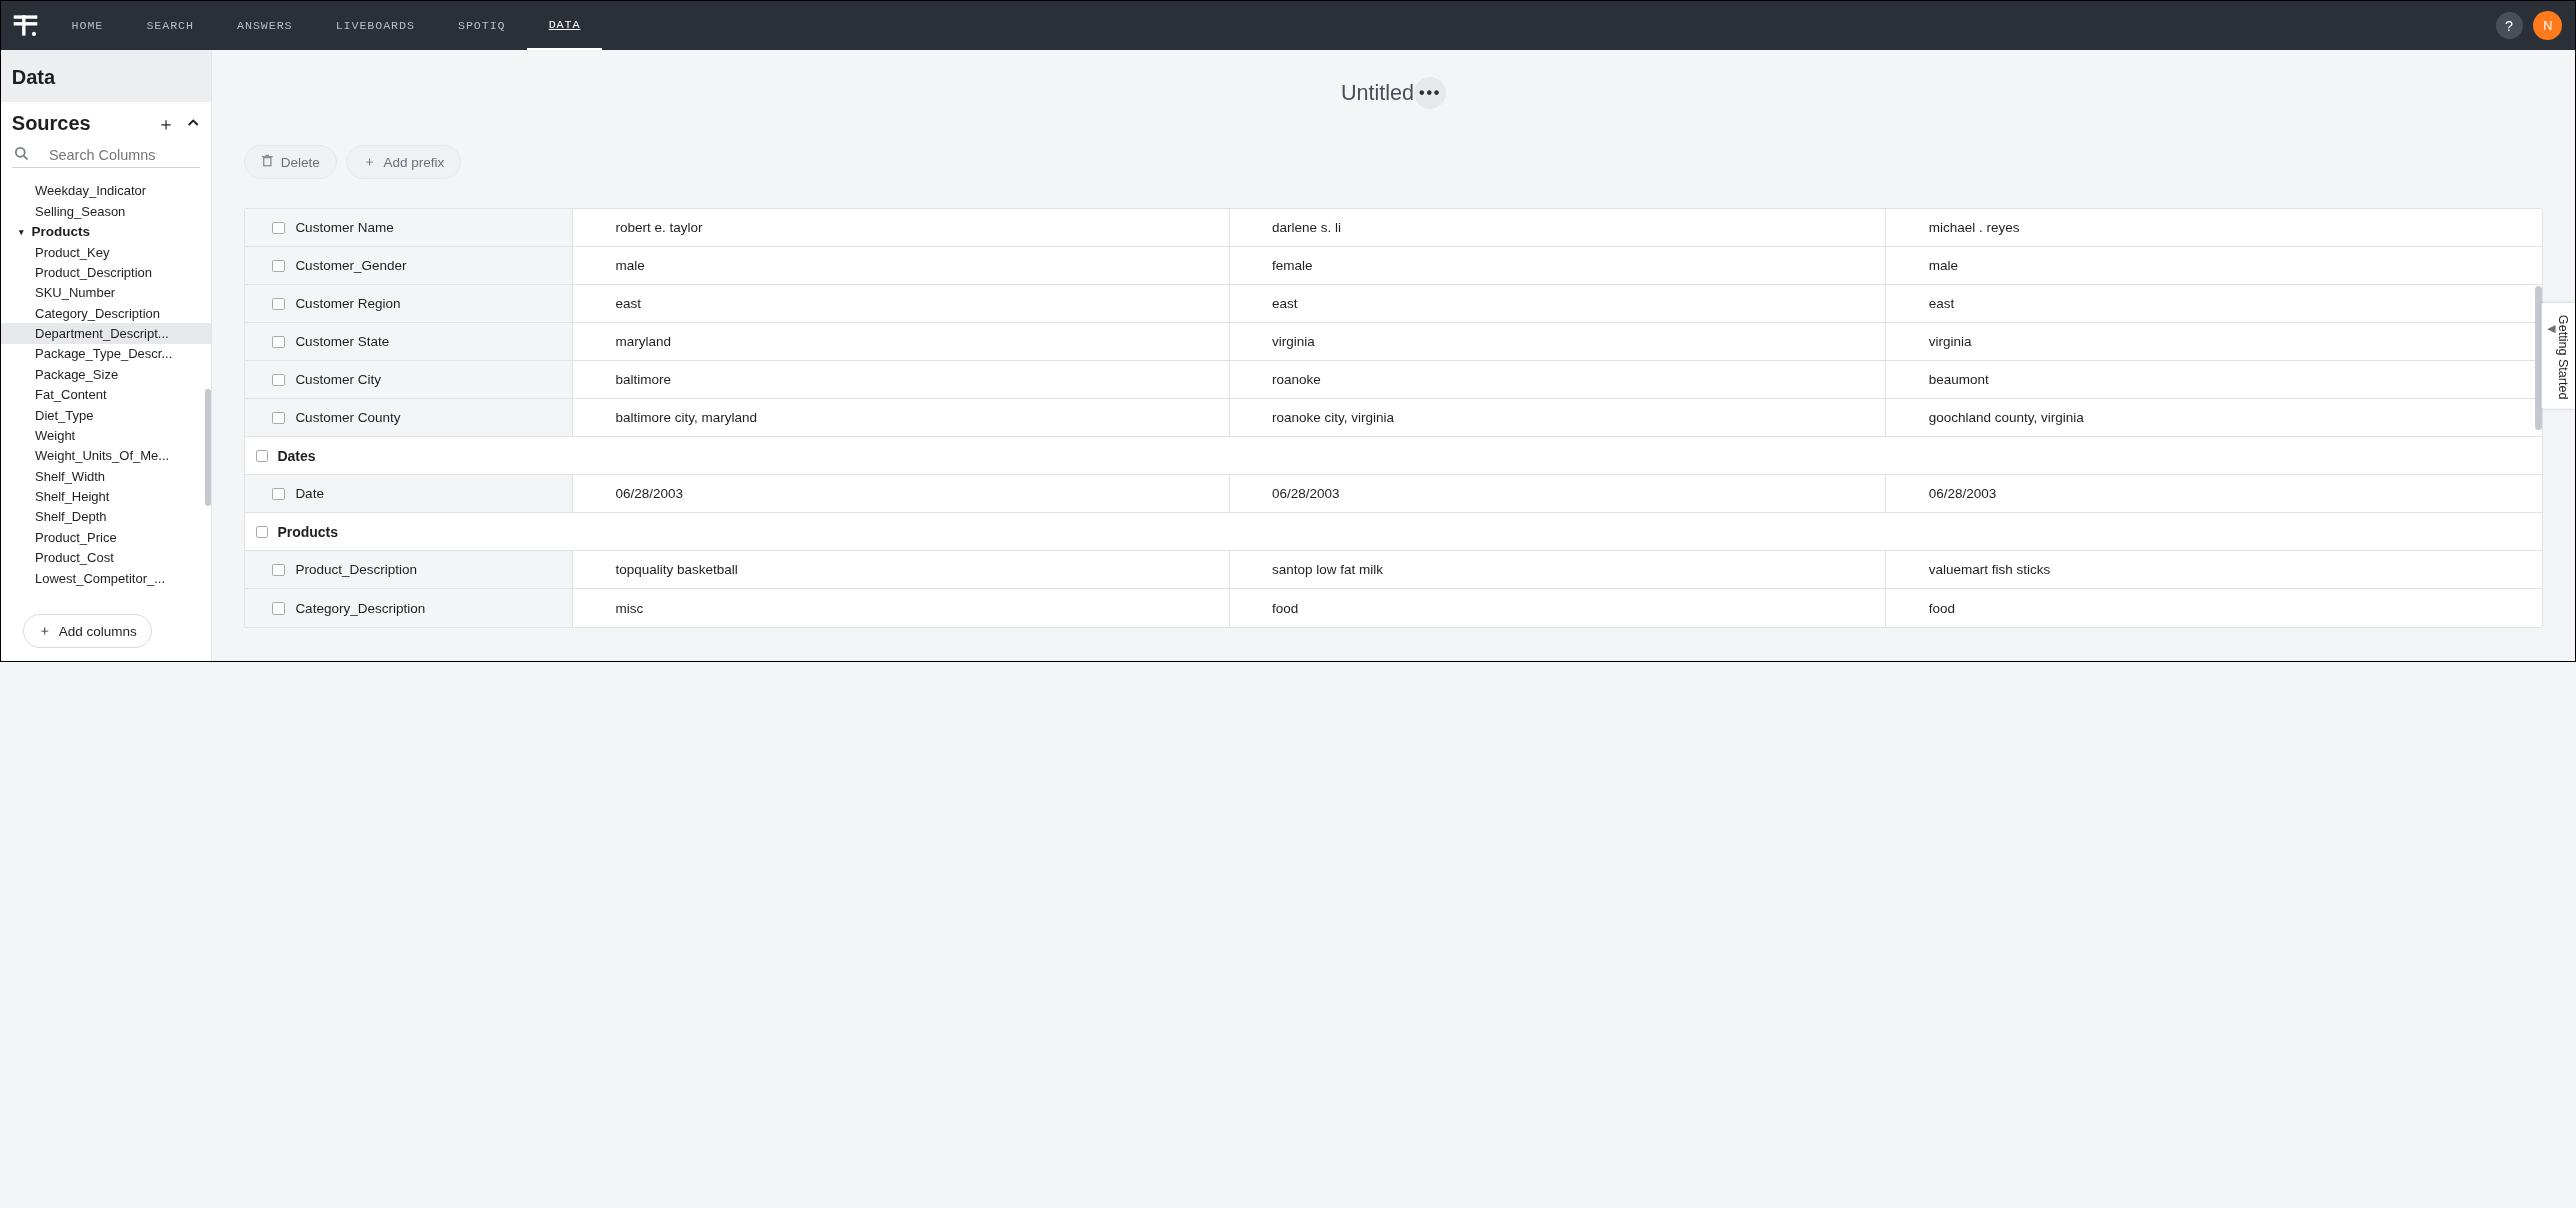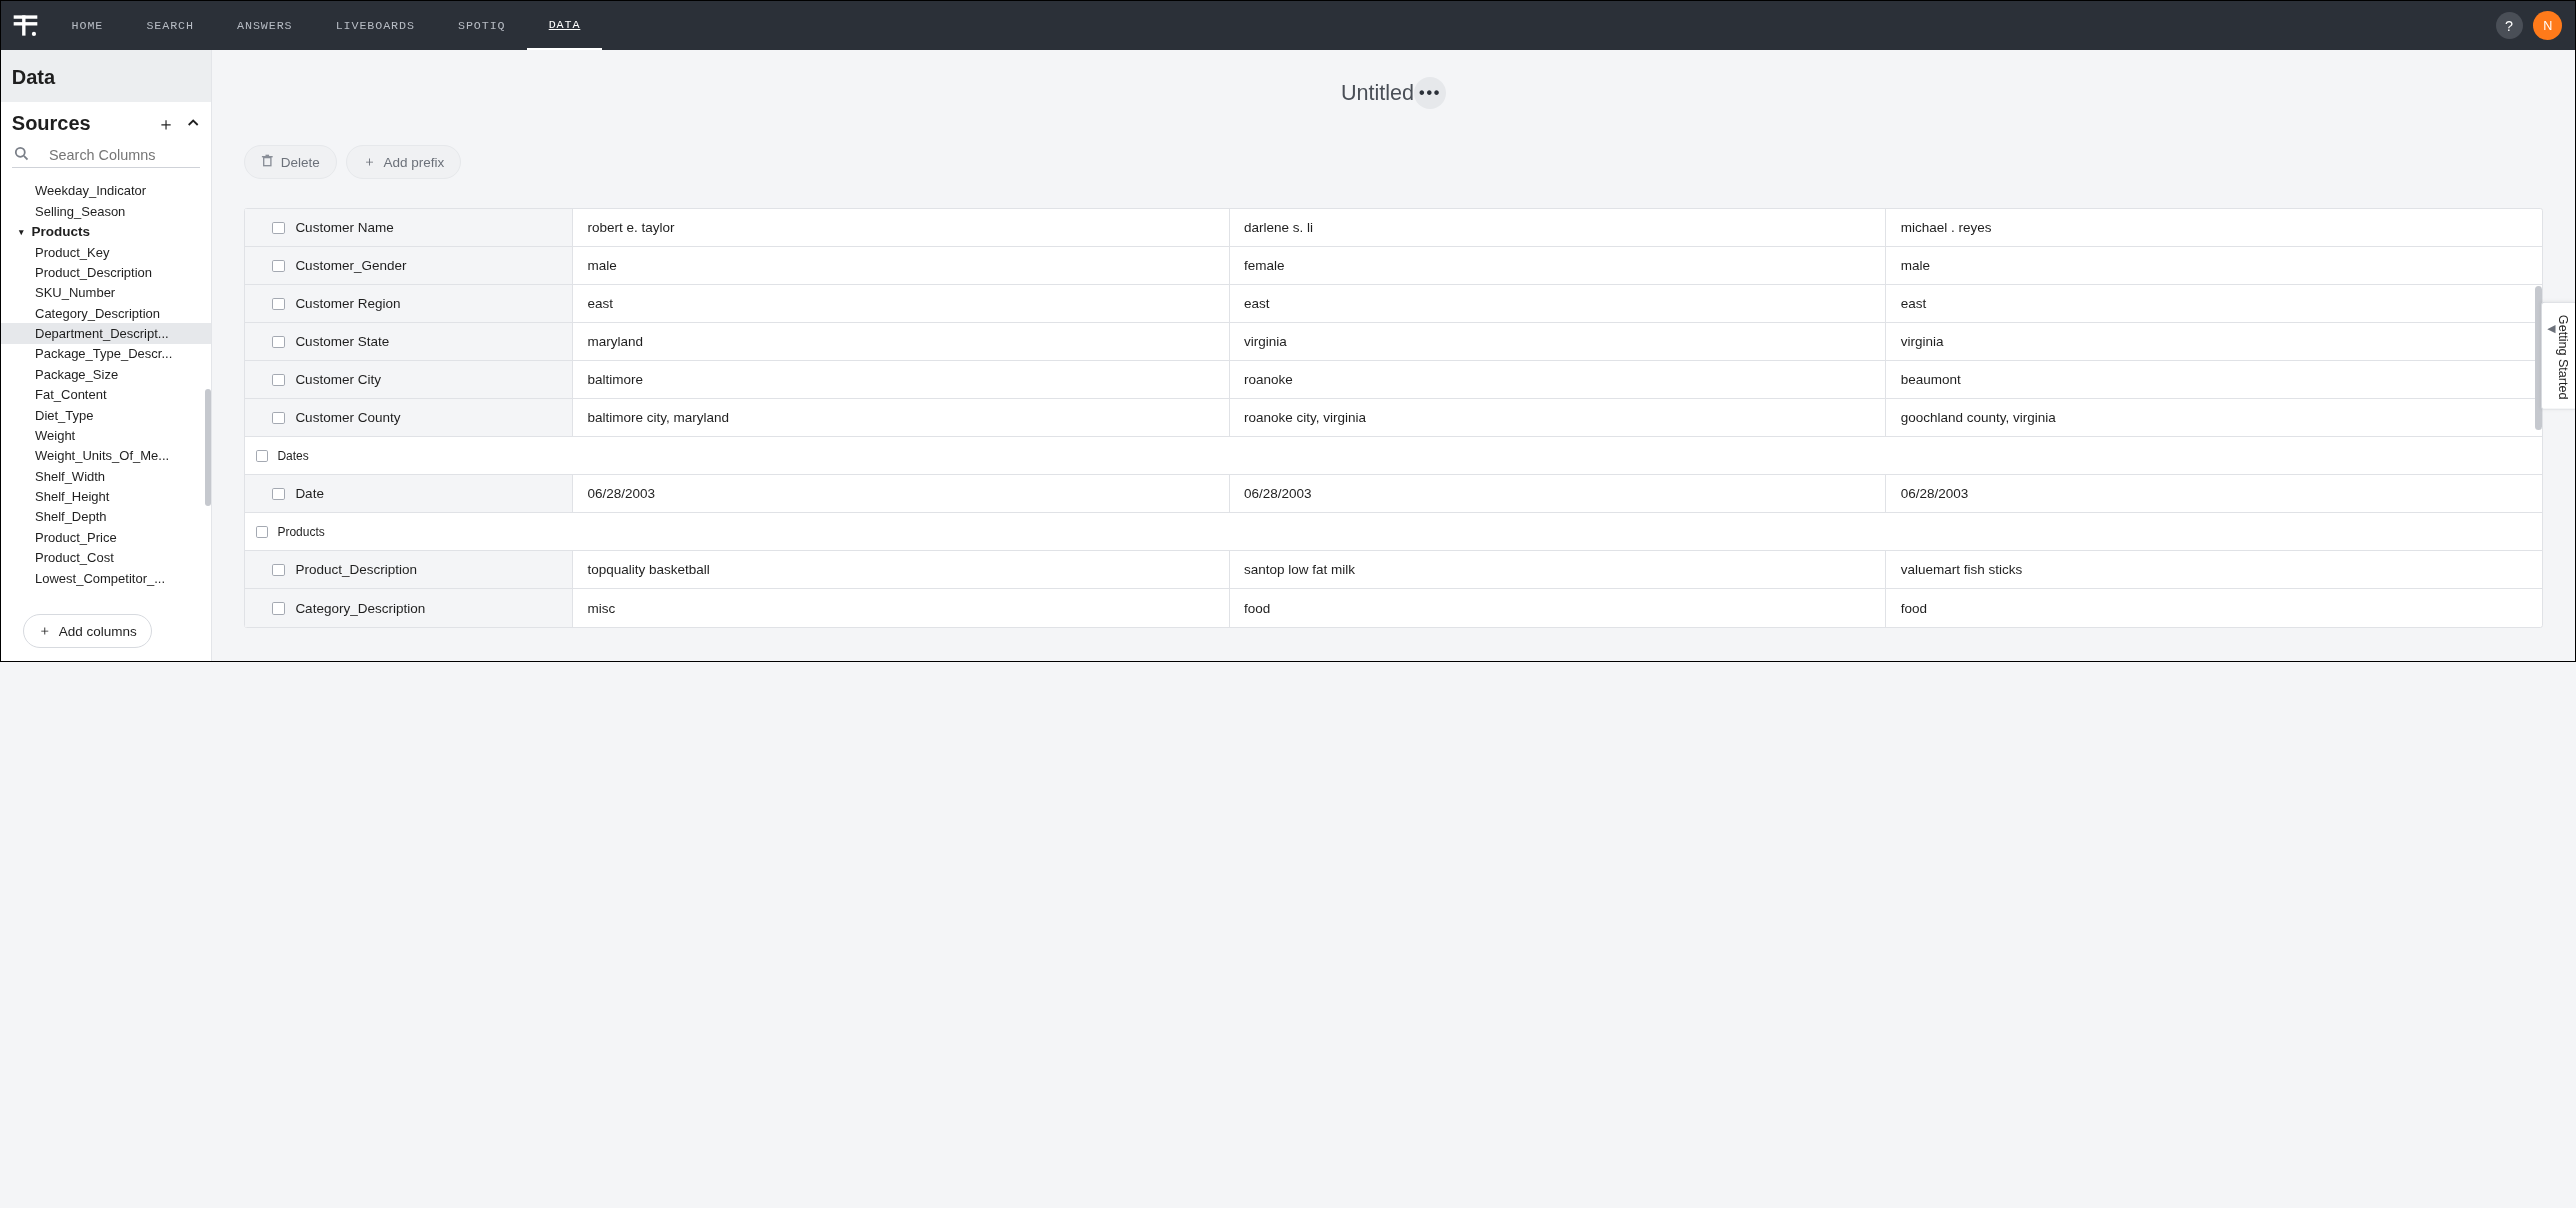--- a/index.html
+++ b/index.html
@@ -262,20 +262,21 @@
     border: 0.9px solid #e0e2e6;
     border-radius: 2.7px;
     background: #fff;
     position: relative;
   }
   .trow {
     display: flex;
     border-bottom: 0.9px solid #e0e2e6;
     min-height: 38px;
     align-items: stretch;
+    gap: 28px;
   }
   .trow.section {
     background: #fff;
   }
   .trow:last-child { border-bottom: none; }
   .tcell {
     border-right: 0.9px solid #e0e2e6;
     padding: 9px 14.4px;
     font-size: 13.5px;
     display: flex;
@@ -290,22 +291,22 @@
   .col-data {
     flex: 1;
     min-width: 0;
   }
   .section-cell {
     width: 100%;
     padding: 9px 10.8px;
     display: flex;
     align-items: center;
     gap: 9px;
-    font-weight: 400;
-    font-size: 12px;
+    font-weight: 700;
+    font-size: 14px;
     border-right: none;
   }
   .cb {
     width: 12.6px;
     height: 12.6px;
     border: 1.3px solid #a4a9b2;
     border-radius: 1.8px;
     flex-shrink: 0;
     display: inline-block;
     background: #fff;

